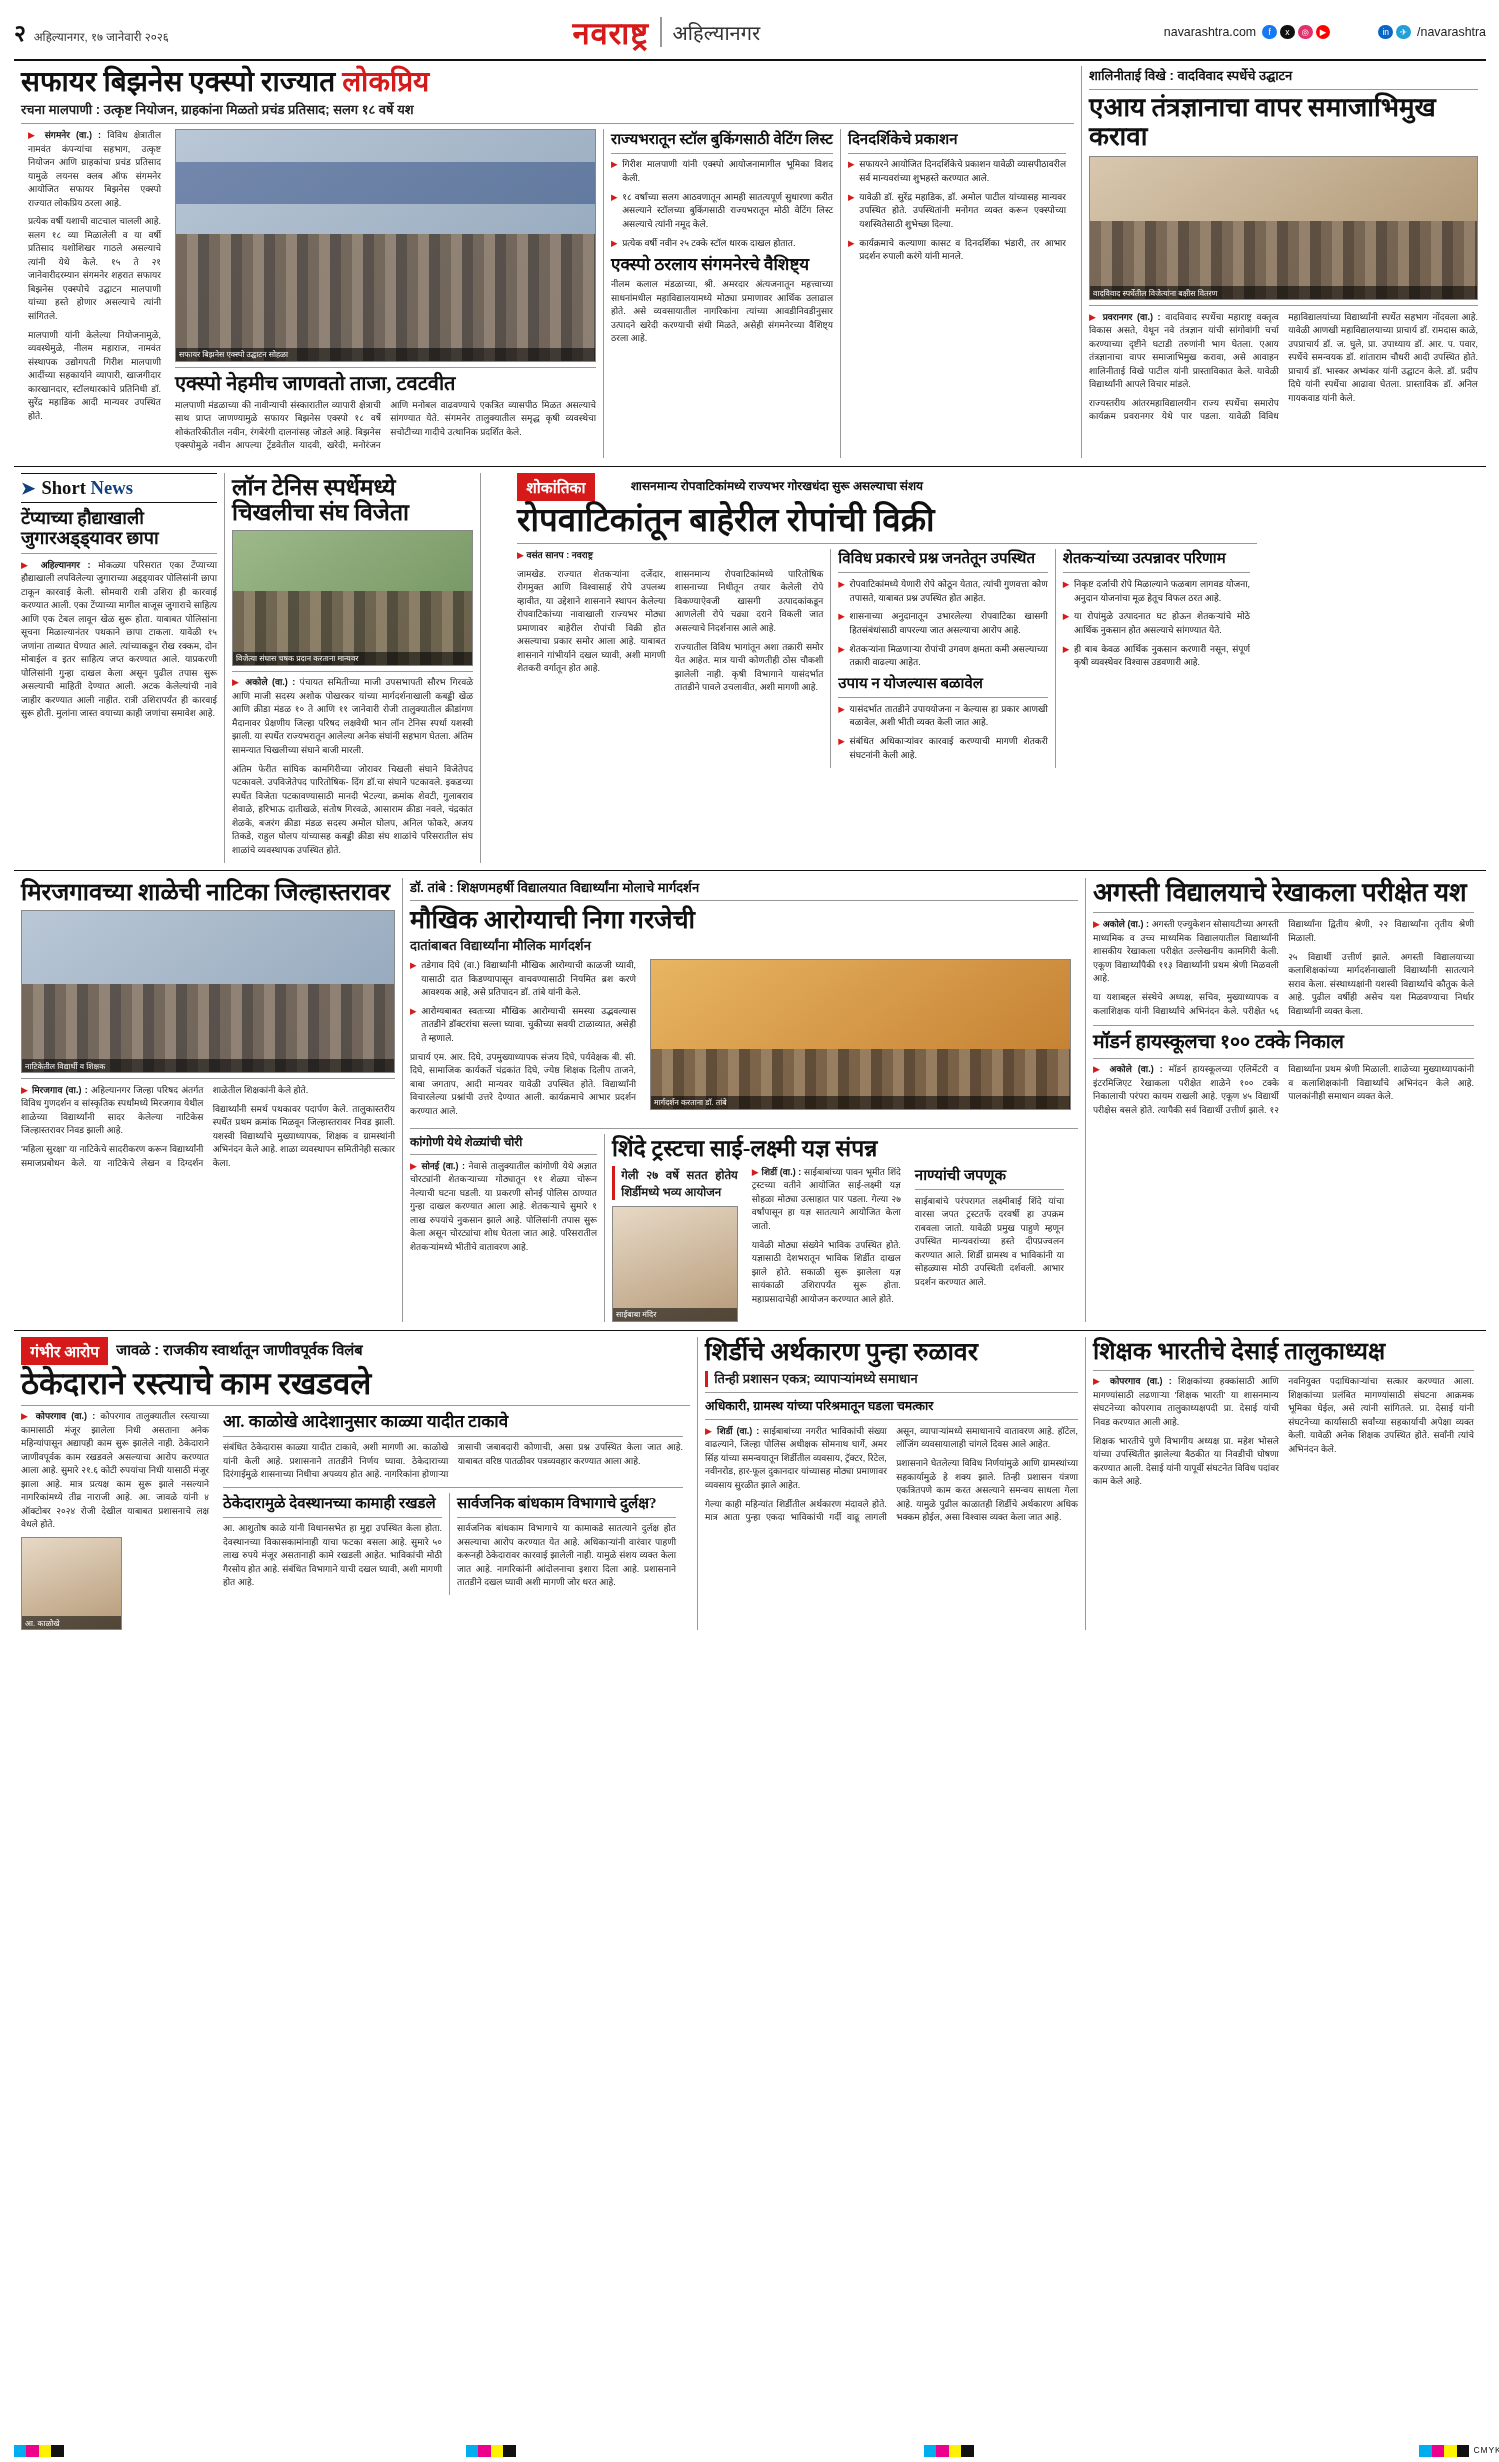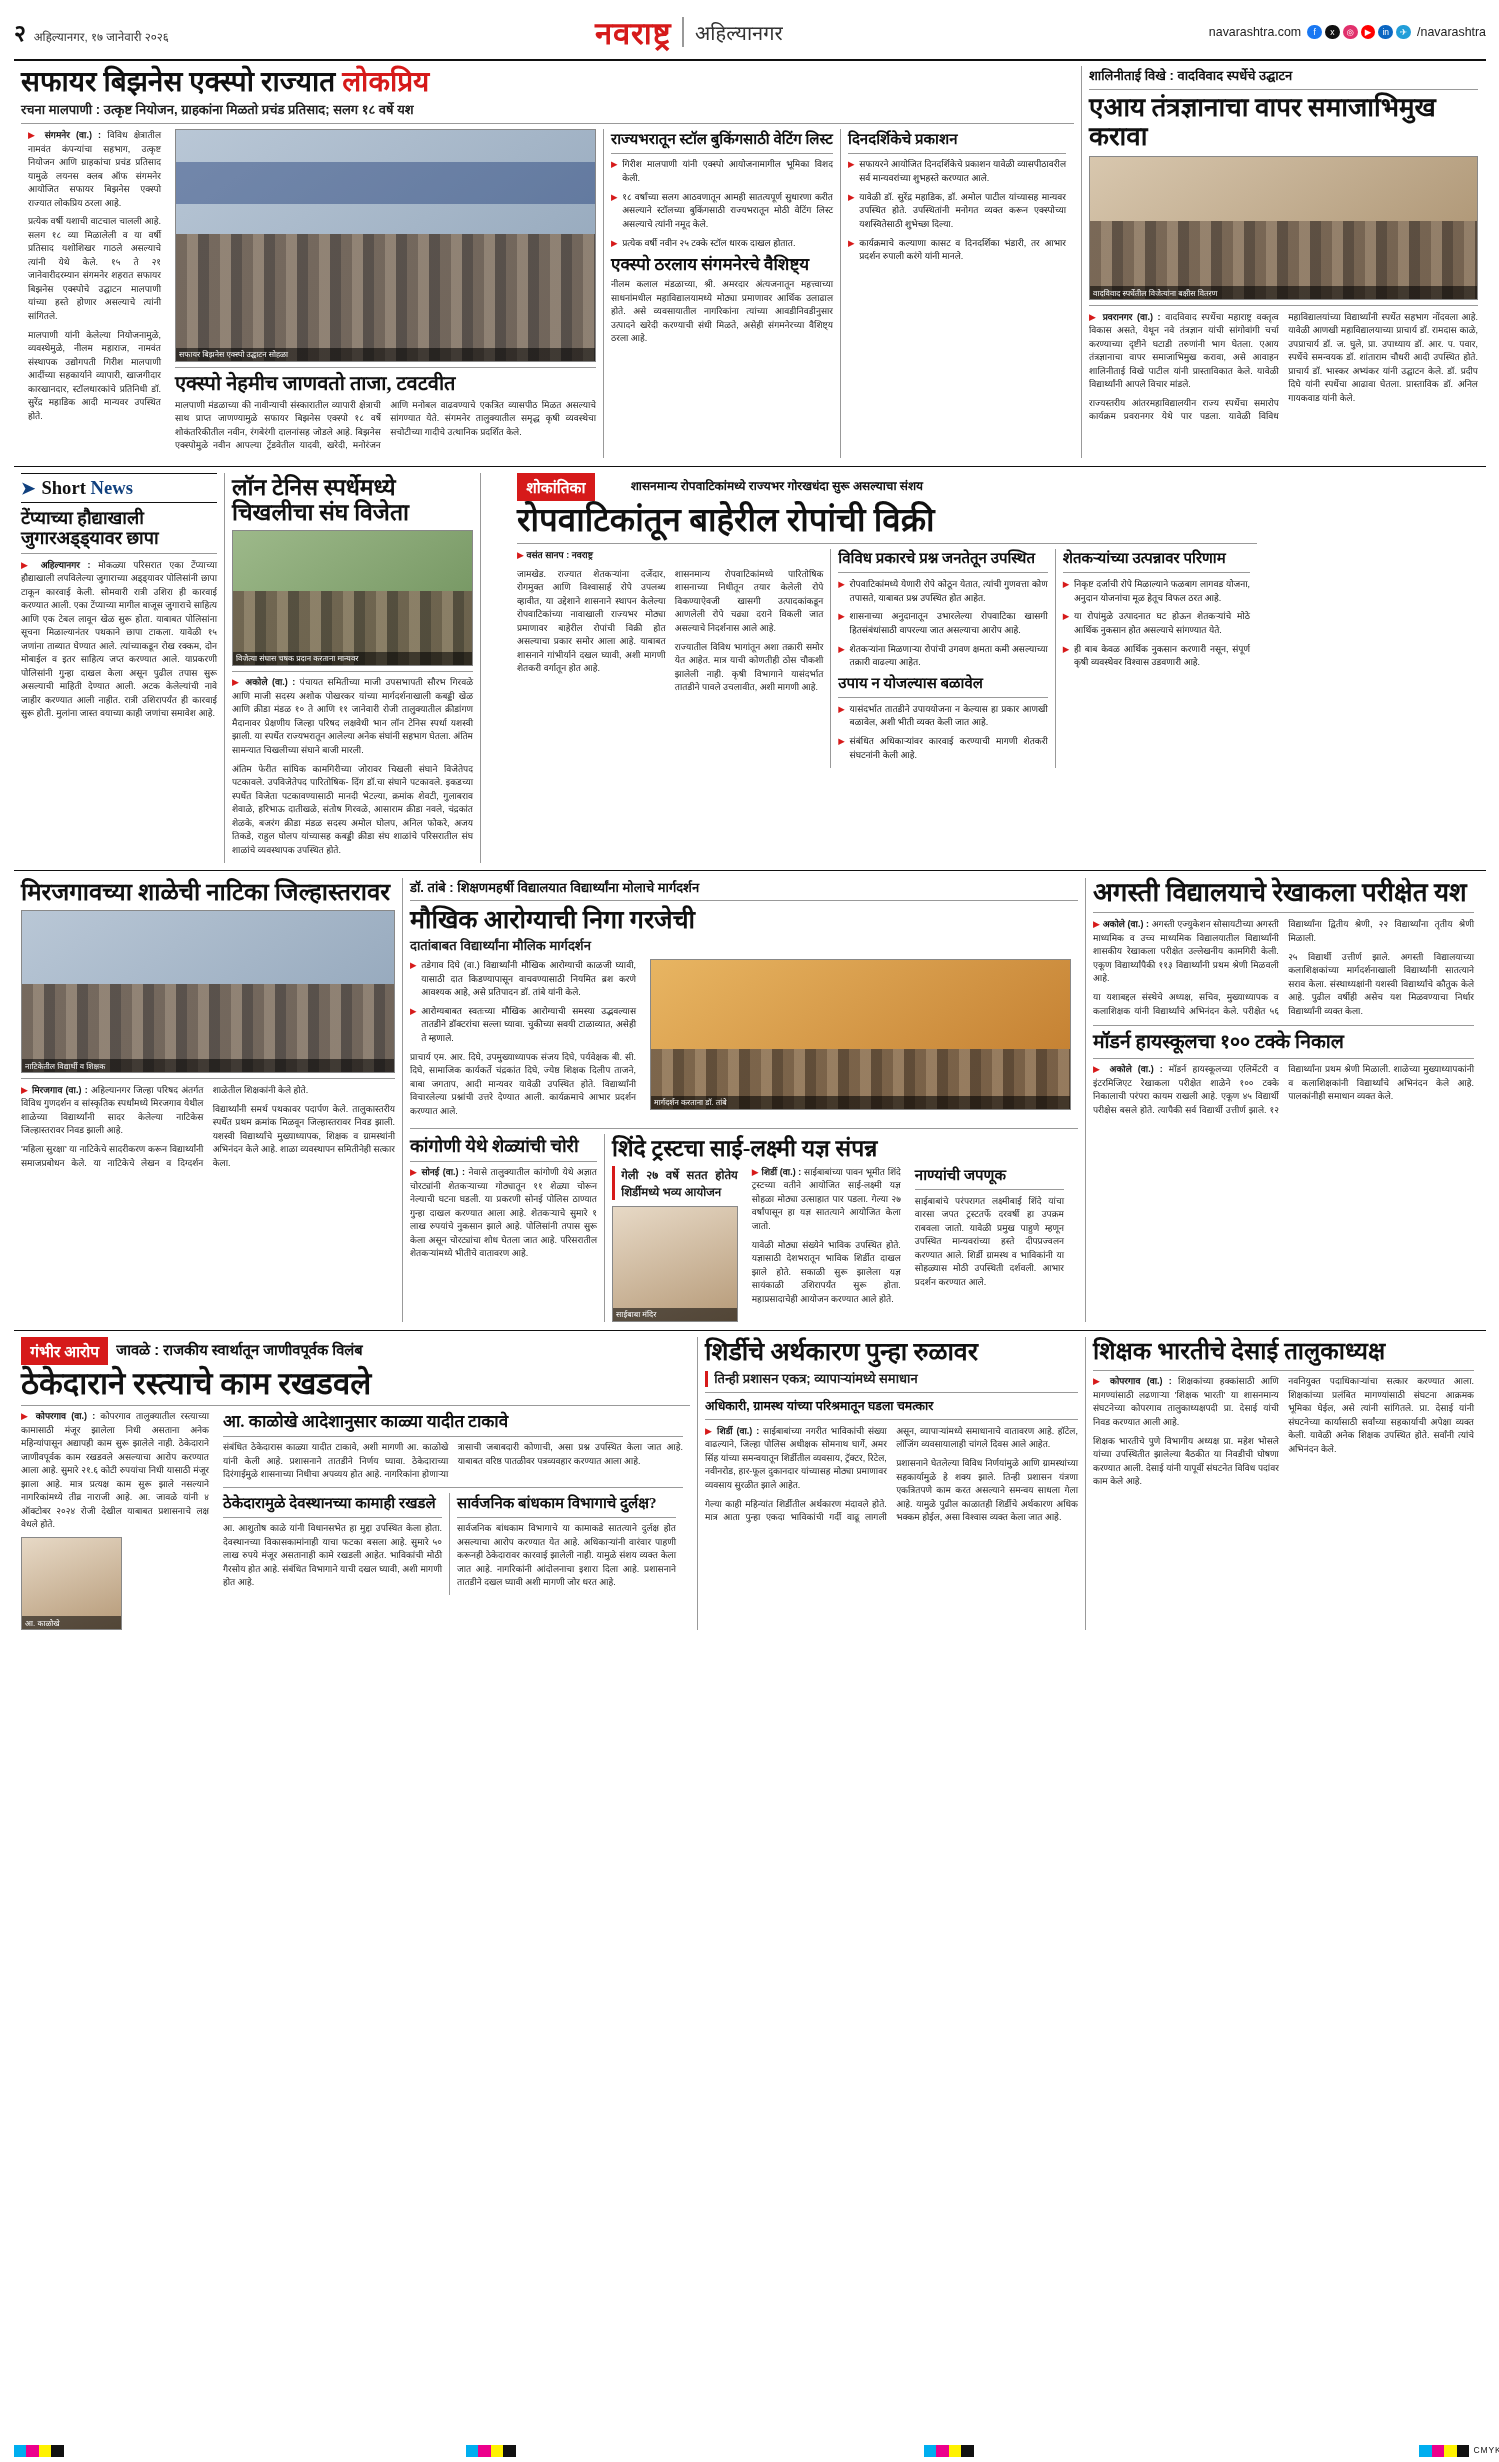--- a/index.html
+++ b/index.html
@@ -30,21 +30,21 @@
   .logo-city { font-size:20px; color:#333; font-family:"Liberation Serif", serif;}
   .mast-right { display:flex; align-items:center; gap:6.2px; font-size:12.4px; color:#222;}
   .social { display:flex; gap:3.1px; }
   .social i {
     width:14.7px; height:14.7px; border-radius:50%; display:inline-block;
     background:#222; color:#fff; font-style:normal; font-size:8.5px;
     text-align:center; line-height:14.7px;
   }
   .social i.fb{background:#1877f2;} .social i.x{background:#111;}
   .social i.ig{background:#e1306c;} .social i.yt{background:#ff0000;}
-  .social i.in{background:#0a66c2;} .social i.tg{background:#229ed9;}
+  .social i.in{background:#0a66c2;margin-left:45px;} .social i.tg{background:#229ed9;}
   .rule-thin { border-top:0.8px solid #999; margin:4.7px 0; }
   .vr { border-left:0.8px solid #999; }
 
   .row { display:flex; }
   .col { padding:0 7px; }
 
   h1.head-xl {
     font-size:28px; line-height:1.08; font-weight:bold; margin:1.6px 0 4.7px;
     font-family:"Liberation Serif", serif;
   }
@@ -386,21 +386,21 @@
             <div class="crowd" style="height:40%;"></div>
             <div class="cap">मार्गदर्शन करताना डॉ. तांबे</div>
           </div>
         </div>
       </div>
 
       <div class="rule-thin"></div>
 
       <div class="row">
         <div class="col" style="width:194px; padding-left:0;">
-          <h3 class="head-m" style="font-size:18px;">कांगोणी येथे शेळ्यांची चोरी</h3>
+          <h3 class="head-m" style="font-size:12px;">कांगोणी येथे शेळ्यांची चोरी</h3>
           <div class="rule-thin"></div>
           <p class="body">
             <span class="red">▶ </span><span class="dateline">सोनई (वा.) :</span>
             <span>नेवासे तालुक्यातील कांगोणी येथे अज्ञात चोरट्यांनी शेतकऱ्याच्या गोठ्यातून ११ शेळ्या चोरून नेल्याची घटना घडली. या प्रकरणी सोनई पोलिस ठाण्यात गुन्हा दाखल करण्यात आला आहे. शेतकऱ्याचे सुमारे १ लाख रुपयांचे नुकसान झाले आहे. पोलिसांनी तपास सुरू केला असून चोरट्यांचा शोध घेतला जात आहे. परिसरातील शेतकऱ्यांमध्ये भीतीचे वातावरण आहे.</span>
           </p>
         </div>
         <div class="col vr" style="width:474px;">
           <h2 class="head-l" style="font-size:23px;">शिंदे ट्रस्टचा साई-लक्ष्मी यज्ञ संपन्न</h2>
           <div class="row">
             <div class="col" style="width:136px; padding-left:0;">

